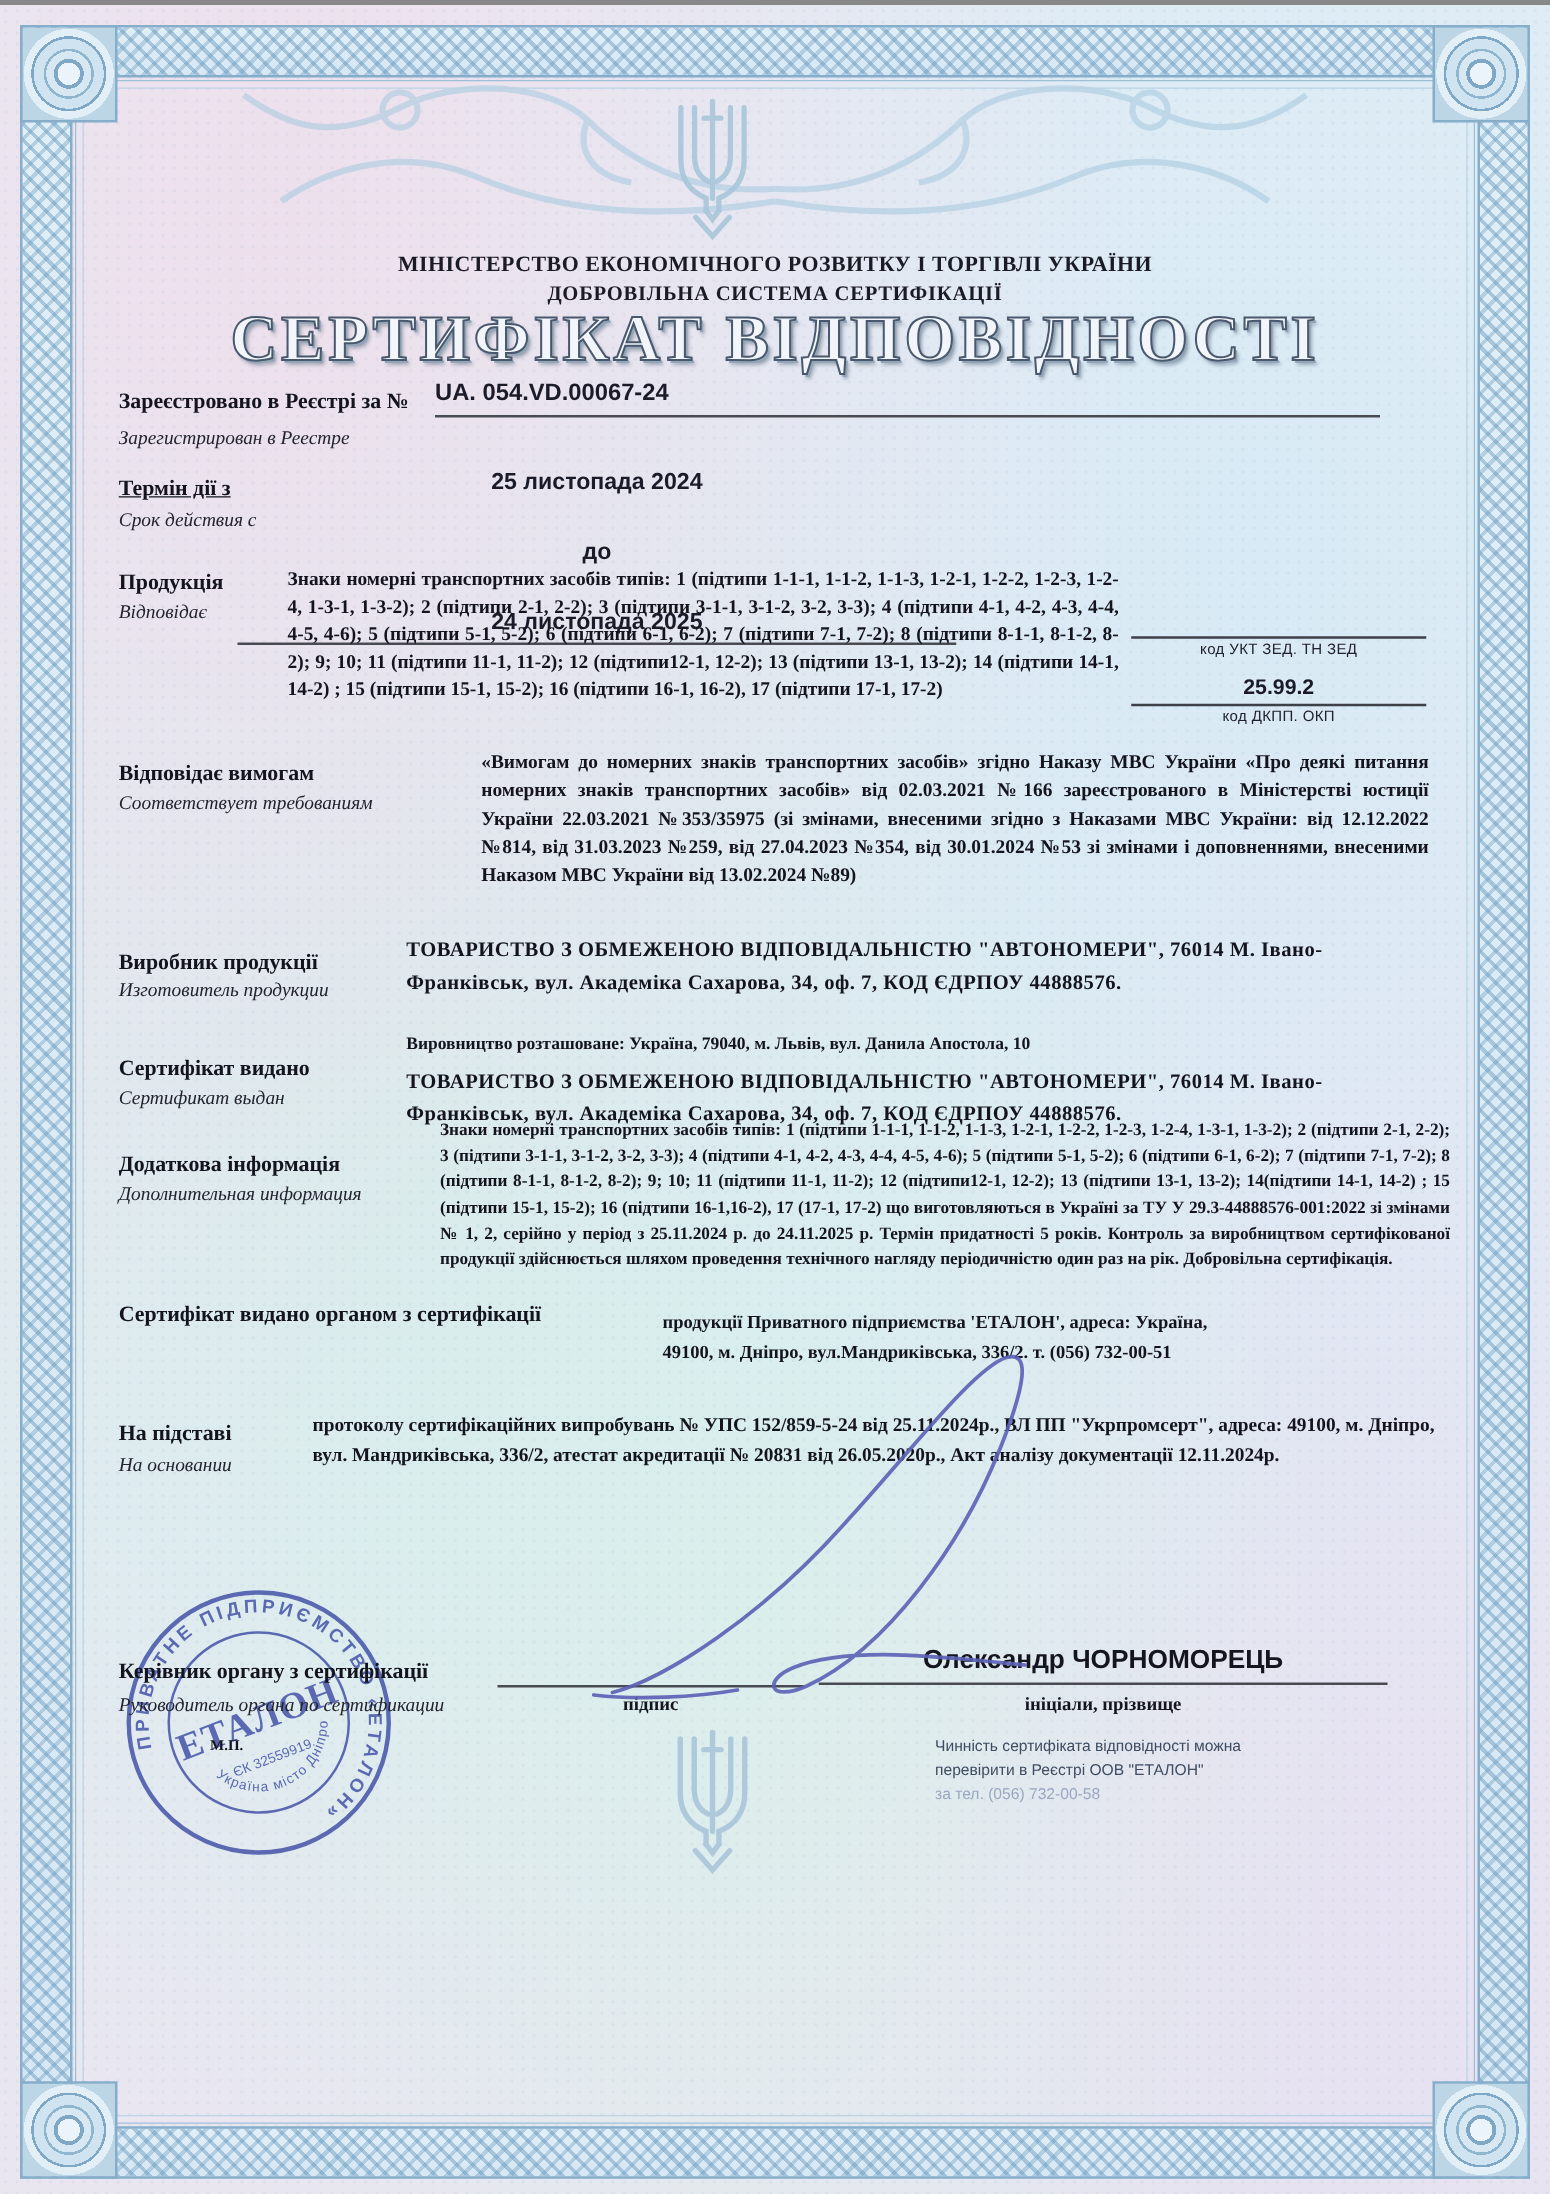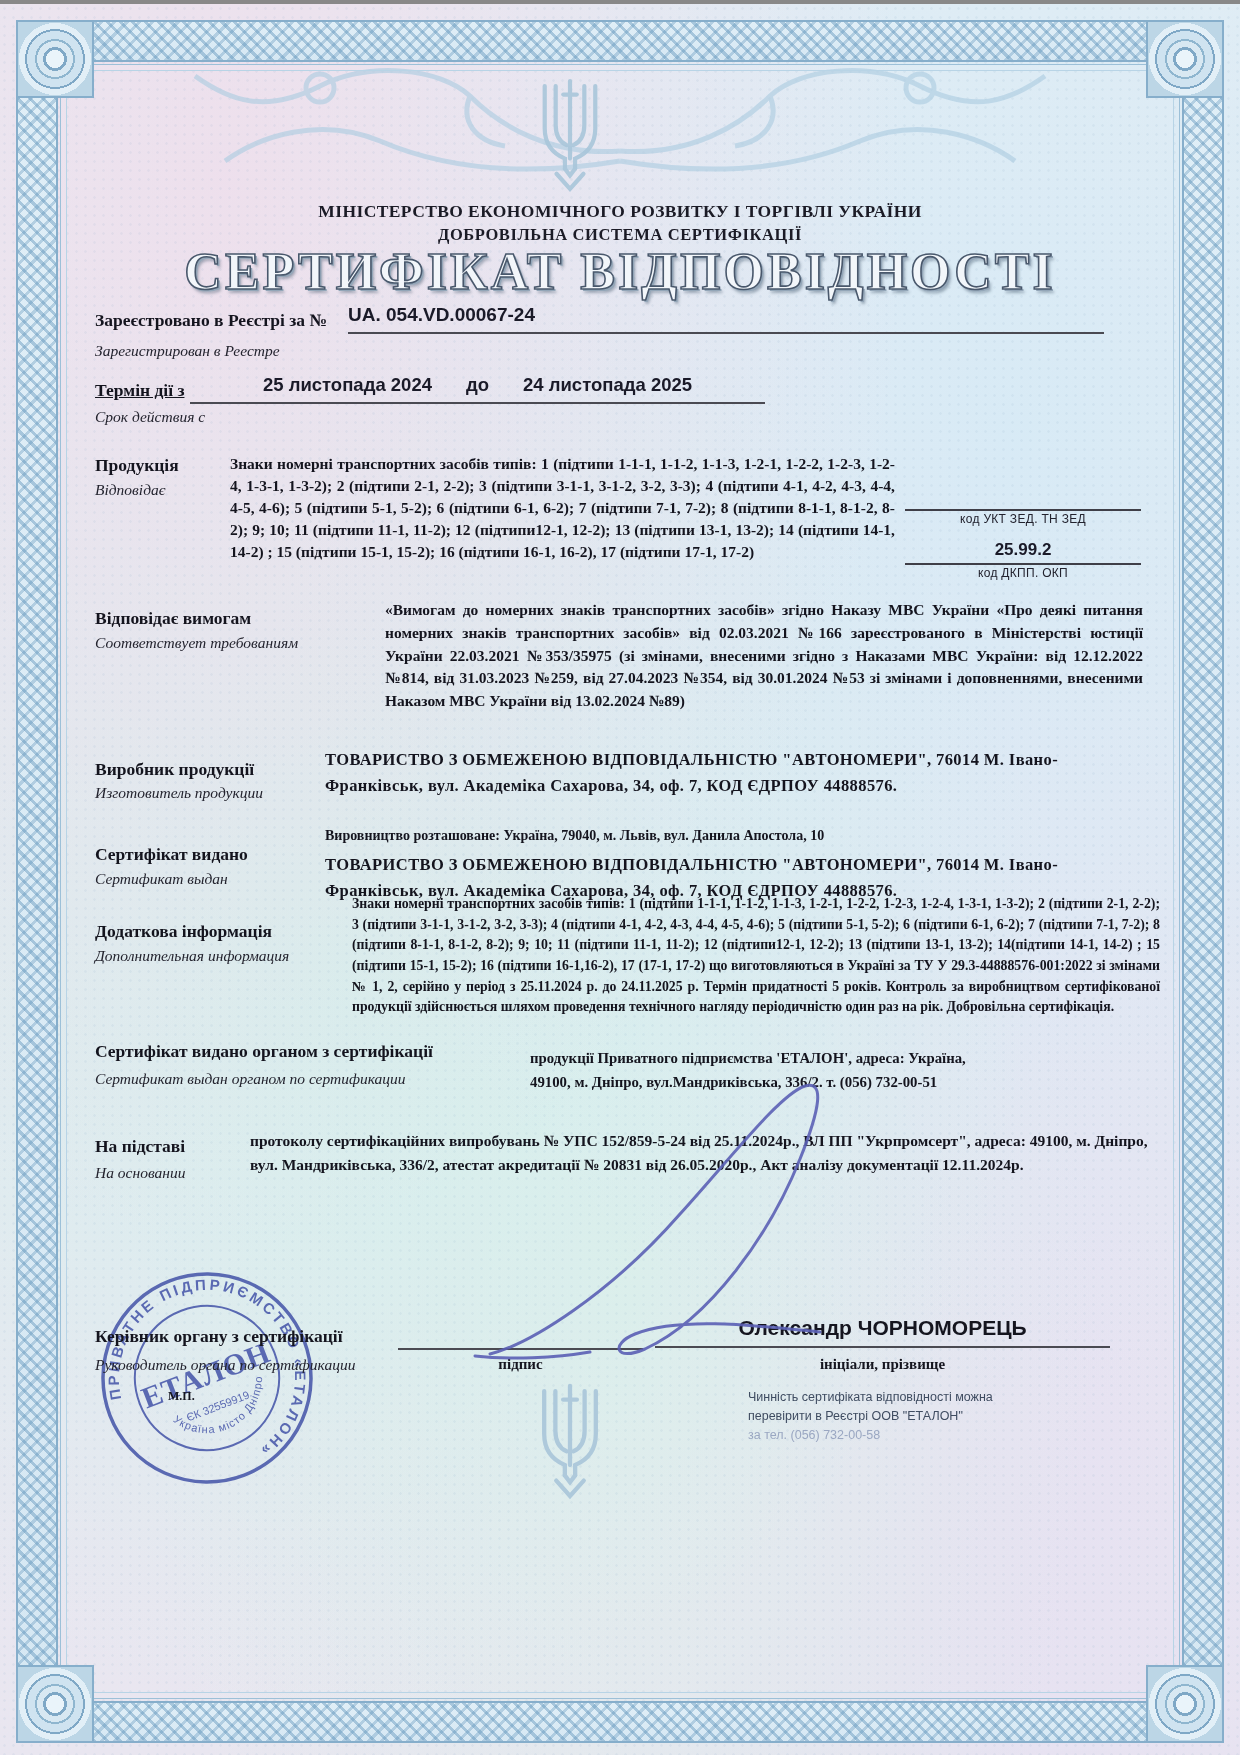--- a/index.html
+++ b/index.html
@@ -49,21 +49,21 @@
   .ministry2{top:221px;left:0;width:100%;text-align:center;font-weight:bold;font-size:16.5px;letter-spacing:.6px;color:#1b1b26;}
   .doctitle{top:238px;left:0;width:100%;text-align:center;font-weight:bold;font-size:52px;letter-spacing:3px;
     color:#f2f6fa;-webkit-text-stroke:1.6px #49586c;
     text-shadow:2px 2px 0 #93a6b8,3px 4px 3px rgba(70,90,110,.45);}
   .lbl{font-weight:bold;font-size:17.5px;color:#14141e;}
   .lbl-ru{font-style:italic;font-size:15.5px;color:#23232e;}
   .reg-val{top:300px;left:348px;width:756px;font-family:"Liberation Sans",sans-serif;
     font-weight:bold;font-size:19px;padding-bottom:6px;border-bottom:2px solid #4a4a52;color:#1a1a28;}
   .term-vals{top:370px;left:190px;width:575px;text-align:center;font-family:"Liberation Sans",sans-serif;
     font-weight:bold;font-size:18.5px;padding-bottom:6px;border-bottom:2px solid #4a4a52;color:#1a1a28;
-    display:flex;justify-content:center;gap:34px;}
+    display:flex;justify-content:center;gap:34px;flex-direction:column;}
   .codes{top:505px;left:903px;width:240px;text-align:center;font-family:"Liberation Sans",sans-serif;color:#1a1a28;}
   .codes .rule{border-top:2px solid #3f3f48;margin:0 2px;}
   .codes .small{font-size:12px;letter-spacing:.3px;padding-top:1px;color:#22222e;}
   .codes .val{font-weight:bold;font-size:17px;padding:14px 0 3px 0;}
   .para{font-weight:bold;line-height:1.42;text-align:justify;color:#14141e;}
   .sig-svg{left:380px;top:1060px;width:560px;height:330px;z-index:6;}
   .stamp{left:88px;top:1255px;width:238px;height:238px;z-index:5;transform:rotate(-21deg);opacity:.85;}
   .namecol{text-align:center;}
   .caption{font-weight:bold;font-size:15px;text-align:center;padding-top:4px;}
   .verify{font-family:"Liberation Sans",sans-serif;font-size:12.5px;line-height:1.5;color:#3f4c61;}
@@ -161,21 +161,20 @@
 
   <div class="abs lbl" style="top:840px;left:95px;">Сертифікат видано</div>
   <div class="abs lbl-ru" style="top:866px;left:95px;">Сертификат выдан</div>
   <div class="abs para" style="top:848px;left:325px;width:818px;font-size:16.5px;letter-spacing:.4px;text-align:left;line-height:1.55;">ТОВАРИСТВО З ОБМЕЖЕНОЮ ВІДПОВІДАЛЬНІСТЮ "АВТОНОМЕРИ", 76014 М. Івано-Франківськ, вул. Академіка Сахарова, 34, оф. 7, КОД ЄДРПОУ 44888576.</div>
 
   <div class="abs lbl" style="top:917px;left:95px;">Додаткова інформація</div>
   <div class="abs lbl-ru" style="top:943px;left:95px;">Дополнительная информация</div>
   <div class="abs para" style="top:890px;left:352px;width:808px;font-size:13.8px;line-height:1.5;">Знаки номерні транспортних засобів типів: 1 (підтипи 1-1-1, 1-1-2, 1-1-3, 1-2-1, 1-2-2, 1-2-3, 1-2-4, 1-3-1, 1-3-2); 2 (підтипи 2-1, 2-2); 3 (підтипи 3-1-1, 3-1-2, 3-2, 3-3); 4 (підтипи 4-1, 4-2, 4-3, 4-4, 4-5, 4-6); 5 (підтипи 5-1, 5-2); 6 (підтипи 6-1, 6-2); 7 (підтипи 7-1, 7-2); 8 (підтипи 8-1-1, 8-1-2, 8-2); 9; 10; 11 (підтипи 11-1, 11-2); 12 (підтипи12-1, 12-2); 13 (підтипи  13-1, 13-2);  14(підтипи 14-1, 14-2) ; 15 (підтипи 15-1, 15-2); 16 (підтипи 16-1,16-2), 17 (17-1, 17-2) що виготовляються в Україні за ТУ  У 29.3-44888576-001:2022  зі змінами № 1, 2, серійно у період  з 25.11.2024 р. до 24.11.2025 р. Термін придатності 5 років. Контроль за виробництвом сертифікованої продукції здійснюється шляхом проведення технічного нагляду періодичністю один раз на рік. Добровільна сертифікація.</div>
 
   <div class="abs lbl" style="top:1037px;left:95px;width:470px;">Сертифікат видано органом з сертифікації</div>
-  <div class="abs lbl-ru" style="top:1066px;left:95px;width:520px;">Сертификат выдан органом по сертификации</div>
   <div class="abs para" style="top:1043px;left:530px;width:470px;font-size:14.8px;text-align:left;line-height:1.6;">продукції Приватного підприємства 'ЕТАЛОН', адреса: Україна, 49100, м. Дніпро, вул.Мандриківська, 336/2.  т. (056) 732-00-51</div>
 
   <div class="abs lbl" style="top:1132px;left:95px;">На підставі</div>
   <div class="abs lbl-ru" style="top:1160px;left:95px;">На основании</div>
   <div class="abs para" style="top:1125px;left:250px;width:900px;font-size:15.5px;line-height:1.55;text-align:left;">протоколу сертифікаційних випробувань № УПС 152/859-5-24  від 25.11.2024р., ВЛ ПП "Укрпромсерт", адреса: 49100, м. Дніпро, вул. Мандриківська, 336/2, атестат акредитації № 20831  від 26.05.2020р.,  Акт аналізу документації 12.11.2024р.</div>
 
   <svg class="abs sig-svg" viewBox="0 0 560 330">
     <g fill="none" stroke="#5b60b5" stroke-width="3" stroke-linecap="round" opacity="0.9">
       <path d="M110 290 C 150 280, 230 230, 300 150 C 350 95, 400 30, 425 22 C 445 16, 440 45, 420 95 C 390 170, 330 255, 265 285 C 235 298, 230 280, 255 270 C 300 252, 380 262, 440 268"></path>
       <path d="M95 292 C 130 296, 175 294, 210 288"></path>

